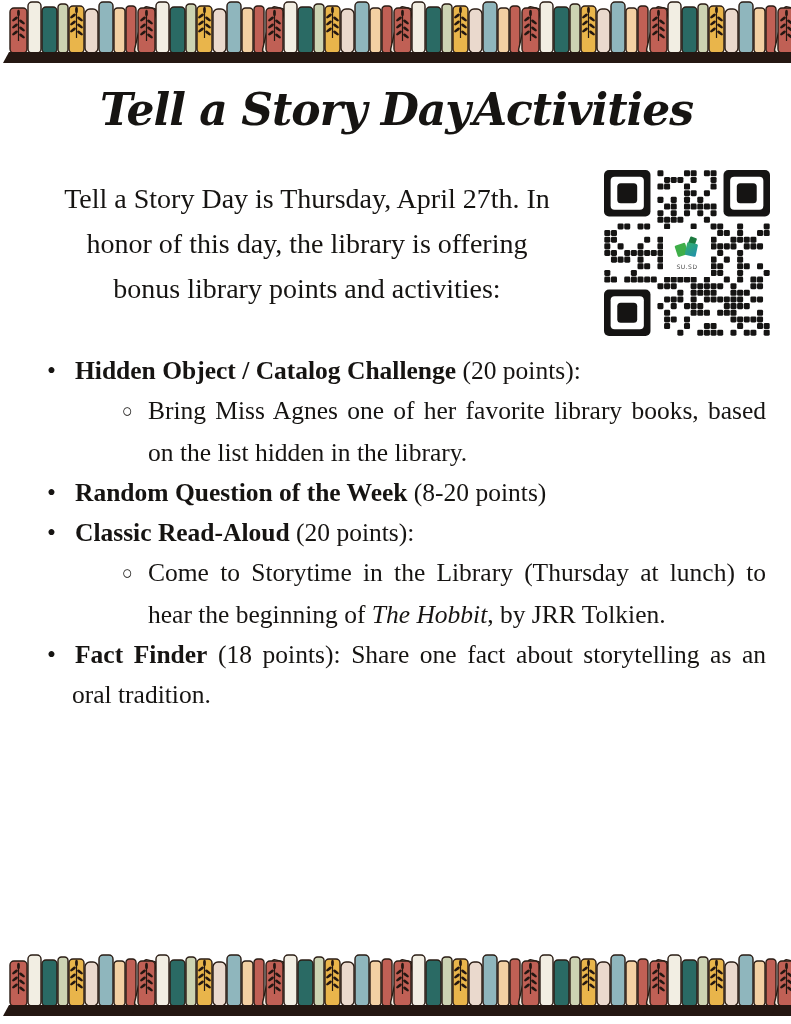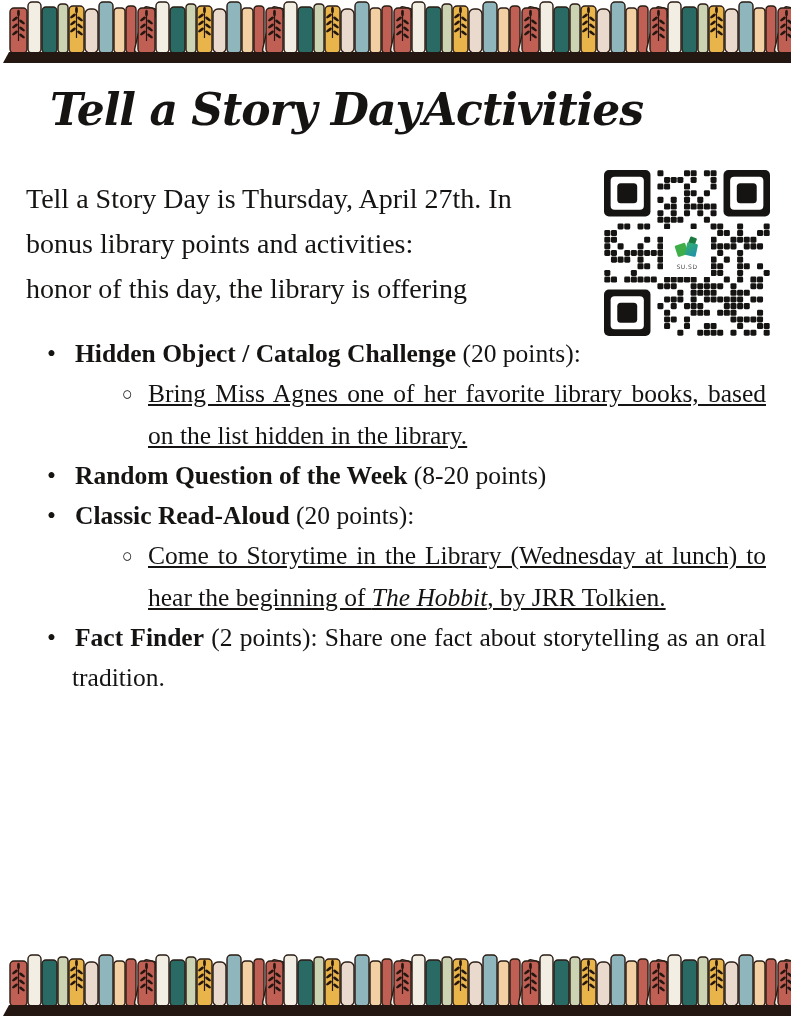--- a/index.html
+++ b/index.html
@@ -3,41 +3,41 @@
 <meta charset="utf-8">
 <style>
   html,body{margin:0;padding:0;background:#ffffff;}
   .page{position:relative;width:791px;height:1024px;background:#ffffff;overflow:hidden;
         font-family:"Liberation Serif",serif;color:#161412;}
 
   .books-border{position:absolute;left:0;width:791px;height:64px;}
   .books-border.top{top:1px;}
   .books-border.bottom{top:954px;}
 
-  .title{position:absolute;top:84px;left:0;width:693px;text-align:center;
+  .title{position:absolute;top:84px;left:0;width:693px;text-align:right;
          font-family:"DejaVu Serif",serif;font-style:italic;font-weight:bold;
          font-size:44px;letter-spacing:-1px;white-space:nowrap;}
   .title .t2{margin-left:3px;}
 
   .intro{position:absolute;top:176px;left:26px;width:562px;
-         font-size:28px;line-height:45px;text-align:left;}
+         font-size:28px;line-height:45px;text-align:center;}
 
   .qr{position:absolute;left:604px;top:170px;width:166px;height:166px;}
   .qr svg{display:block;}
   .qr-logo{position:absolute;left:59px;top:59px;width:48px;height:48px;background:#ffffff;
            display:flex;flex-direction:column;align-items:center;justify-content:center;}
   .qr-logo-label{font-family:"DejaVu Sans",sans-serif;font-size:6px;color:#4a4a4a;
                  letter-spacing:.5px;margin-top:1px;}
 
-  .activities{position:absolute;top:334px;left:44px;width:722px;
+  .activities{position:absolute;top:351px;left:44px;width:722px;
               font-size:25.5px;line-height:40px;}
   .l1{padding-left:28px;text-indent:-28px;text-align:justify;}
   .l1 .marker{display:inline-block;width:28px;text-indent:0;padding-left:3px;}
   .l1 b{font-weight:bold;}
-  .l2{margin-left:78px;padding-left:26px;text-indent:-26px;text-align:justify;text-decoration:underline;}
+  .l2{margin-left:78px;padding-left:26px;text-indent:-26px;text-align:justify;}
   .l2 .marker{display:inline-block;width:26px;text-indent:0;font-size:0.72em;
               transform:translateY(-2px);}
   .italic{font-style:italic;}
 </style>
 </head>
 <body>
 
 <div class="page">
 
   <svg class="books-border top" width="791" height="64" viewBox="0 0 791 64">
@@ -78,22 +78,22 @@
     <use href="#bookgroup" x="392"></use>
     <use href="#bookgroup" x="520"></use>
     <use href="#bookgroup" x="648"></use>
     <use href="#bookgroup" x="776"></use>
   </svg>
 
   <div class="title"><span class="t1">Tell a Story Day</span><span class="t2">Activities</span></div>
 
   <div class="intro">
     <div>Tell a Story Day is Thursday, April 27th. In</div>
+    <div>honor of this day, the library is offering</div>
     <div>bonus library points and activities:</div>
-    <div>honor of this day, the library is offering</div>
   </div>
 
   <div class="qr">
     <svg id="qr-svg" width="166" height="166" viewBox="0 0 166 166">
         <rect x="53.419999999999995" y="0.3" width="6.04" height="6.04" fill="#151413" rx="1.4"></rect>
         <rect x="79.97999999999999" y="0.3" width="6.04" height="6.04" fill="#151413" rx="1.4"></rect>
         <rect x="86.61999999999999" y="0.3" width="6.04" height="6.04" fill="#151413" rx="1.4"></rect>
         <rect x="99.89999999999999" y="0.3" width="6.04" height="6.04" fill="#151413" rx="1.4"></rect>
         <rect x="106.53999999999999" y="0.3" width="6.04" height="6.04" fill="#151413" rx="1.4"></rect>
         <rect x="60.059999999999995" y="6.9399999999999995" width="6.04" height="6.04" fill="#151413" rx="1.4"></rect>
@@ -323,25 +323,25 @@
     </div>
 
     <div class="l1">
       <span class="marker">•</span><b>Random Question of the Week</b> <span>(8-20 points)</span>
     </div>
 
     <div class="l1">
       <span class="marker">•</span><b>Classic Read-Aloud</b> <span>(20 points):</span>
     </div>
     <div class="l2">
-      <span class="marker">○</span><span>Come to Storytime in the Library (Wednesday at lunch) to hear the beginning of </span><span class="italic">The Hobbit</span><span>, by JRR Tolkien.</span>
+      <span class="marker">○</span><span>Come to Storytime in the Library (Thursday at lunch) to hear the beginning of </span><span class="italic">The Hobbit</span><span>, by JRR Tolkien.</span>
     </div>
 
     <div class="l1">
-      <span class="marker">•</span><b>Fact Finder</b> <span>(2 points):</span> <span>Share one fact about storytelling as an oral tradition.</span>
+      <span class="marker">•</span><b>Fact Finder</b> <span>(18 points):</span> <span>Share one fact about storytelling as an oral tradition.</span>
     </div>
 
   </div>
 
   <svg class="books-border bottom" width="791" height="64" viewBox="0 0 791 64">
     <use href="#bookgroup" x="8"></use>
     <use href="#bookgroup" x="136"></use>
     <use href="#bookgroup" x="264"></use>
     <use href="#bookgroup" x="392"></use>
     <use href="#bookgroup" x="520"></use>

